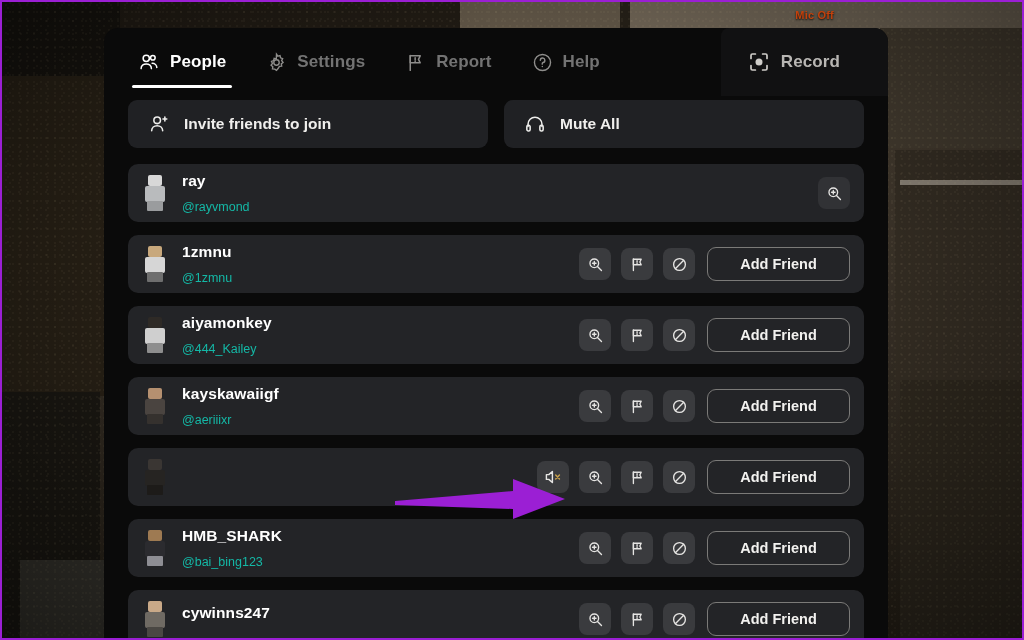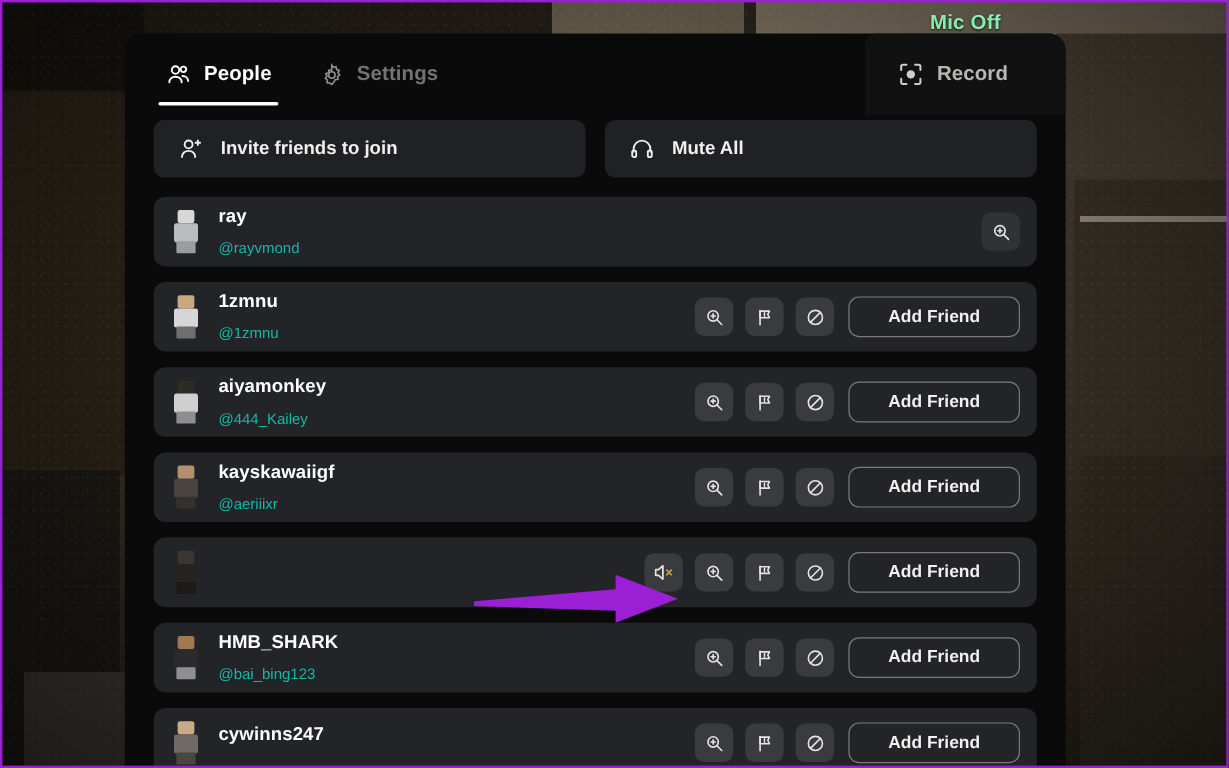--- a/index.html
+++ b/index.html
@@ -84,22 +84,22 @@
     border: 2px solid #9b1fd4;
     pointer-events: none;
     z-index: 90;
   }
 
   
   .mic-off {
     position: absolute;
     right: 190px;
     top: 9px;
-    color: #86efac;
-    font-size: 17px;
+    color: #c2410c;
+    font-size: 11px;
     font-weight: bold;
     letter-spacing: .2px;
     text-shadow: 0 1px 2px rgba(0,0,0,.9);
     z-index: 30;
   }
 
   
   .panel {
     position: absolute;
     left: 104px;
@@ -332,21 +332,41 @@
       <div class="tab">
         <span class="ico">
           <svg width="21" height="21" viewBox="0 0 24 24" fill="none" stroke="currentColor" stroke-width="1.6">
             <circle cx="12" cy="12" r="3.1"></circle>
             <path d="M12 2.6l1.5 2.1 2.5-.6.6 2.5 2.4 1-1.1 2.3 1.6 2-2 1.7.4 2.5-2.6.3-1.3 2.2L12 21l-2-1.4-2.6-.3.4-2.5-2-1.7 1.6-2-1.1-2.3 2.4-1 .6-2.5 2.5.6z"></path>
           </svg>
         </span>
         <span class="label">Settings</span>
       </div>
 
-
+      <div class="tab">
+        <span class="ico">
+          <svg width="21" height="21" viewBox="0 0 24 24" fill="none" stroke="currentColor" stroke-width="1.7" stroke-linecap="round" stroke-linejoin="round">
+            <path d="M6 21V4"></path>
+            <path d="M6 4.4h11.4l-2 4 2 4H6z"></path>
+            <path d="M11.6 6.6v2.6M11.6 10.6v.5"></path>
+          </svg>
+        </span>
+        <span class="label">Report</span>
+      </div>
+
+      <div class="tab">
+        <span class="ico">
+          <svg width="21" height="21" viewBox="0 0 24 24" fill="none" stroke="currentColor" stroke-width="1.6" stroke-linecap="round">
+            <circle cx="12" cy="12" r="9.2"></circle>
+            <path d="M9.5 9.4a2.6 2.6 0 1 1 3.1 2.6c-.6.2-.9.8-.9 1.5v.4"></path>
+            <circle cx="11.8" cy="16.6" r=".85" fill="currentColor" stroke="none"></circle>
+          </svg>
+        </span>
+        <span class="label">Help</span>
+      </div>
 
       <div class="tab tab-record">
         <span class="ico">
           <svg width="24" height="24" viewBox="0 0 24 24" fill="none" stroke="currentColor" stroke-width="1.7" stroke-linecap="round" stroke-linejoin="round">
             <path d="M4 8.4V5.4A1.4 1.4 0 0 1 5.4 4h3"></path>
             <path d="M20 8.4V5.4A1.4 1.4 0 0 0 18.6 4h-3"></path>
             <path d="M4 15.6v3A1.4 1.4 0 0 0 5.4 20h3"></path>
             <path d="M20 15.6v3a1.4 1.4 0 0 1-1.4 1.4h-3"></path>
             <circle cx="12" cy="12" r="3.5" fill="currentColor" stroke="none"></circle>
           </svg>

